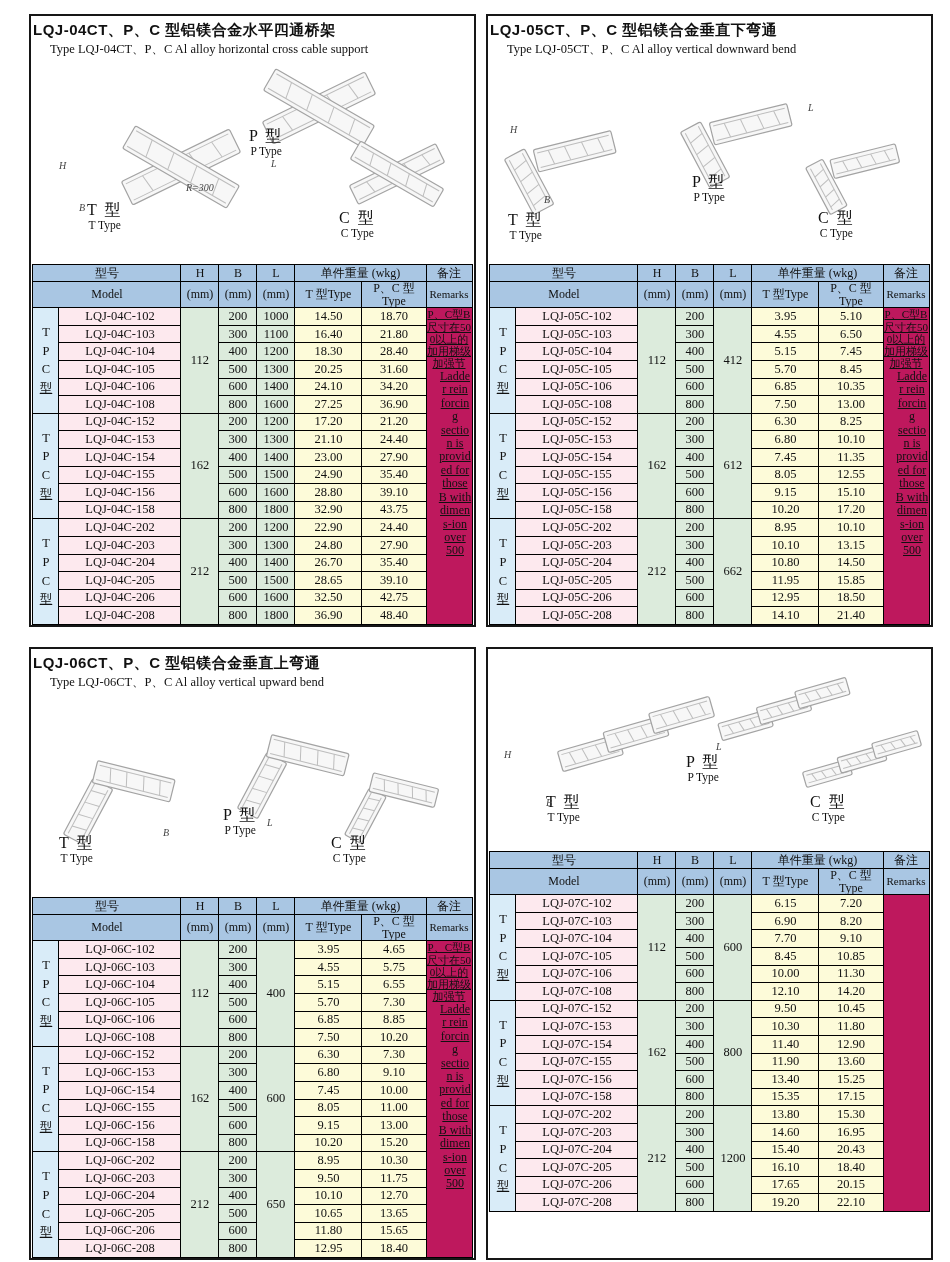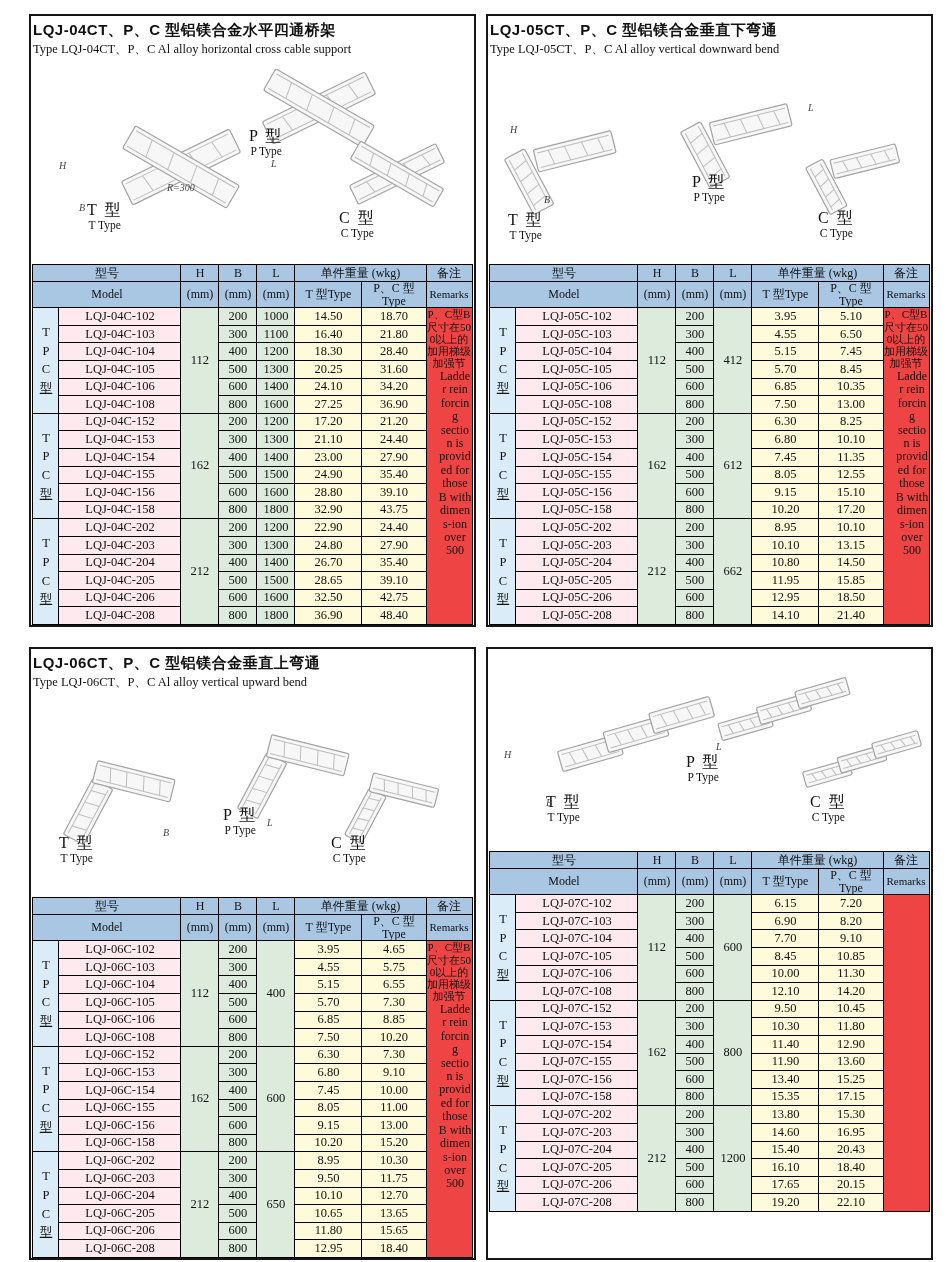--- a/index.html
+++ b/index.html
@@ -8,42 +8,42 @@
     font-family:"Liberation Serif","DejaVu Serif",serif;color:#111;
   }
   .panel{position:absolute;width:443px;height:609px;border:2px solid #161616;background:#fff;overflow:hidden;}
   .pos0{left:29px;top:14px;}
   .pos1{left:486px;top:14px;}
   .pos2{left:29px;top:647px;}
   .pos3{left:486px;top:647px;}
 
   .titles{padding:5px 0 0 2px;height:41px;}
   .title-cn{font-family:"Liberation Sans","DejaVu Sans",sans-serif;font-weight:bold;font-size:15px;letter-spacing:.5px;white-space:nowrap;}
-  .title-en{font-size:12.5px;margin-top:1px;white-space:nowrap;}
+  .title-en{font-size:12.5px;margin-top:1px;white-space:nowrap;margin-left:17px;}
 
   .drawing{position:relative;height:202px;}
   .drawing svg{position:absolute;left:0;top:0;}
   .drawing svg rect{fill:#f7f7f7;stroke:#a3a3a3;stroke-width:1.2;}
   .drawing svg line{stroke:#bdbdbd;stroke-width:1;}
   .dlabel{position:absolute;text-align:center;line-height:1.05;}
   .dlabel-cn{display:block;font-size:16px;letter-spacing:2px;}
   .dlabel-en{display:block;font-size:11.5px;}
   .dim{position:absolute;font-size:10px;font-style:italic;color:#444;}
 
   table.spec{border-collapse:collapse;table-layout:fixed;width:439px;margin:0 auto;}
   .spec th,.spec td{border:1px solid #000;text-align:center;padding:0;line-height:1.05;overflow:hidden;font-weight:normal;}
   .spec thead th{background:#a9c6e3;height:16px;font-size:12px;}
   .spec tbody td{height:16.6px;font-size:12.5px;}
   .c-grp{background:#d9ecf8;}
   .c-grp .letter{display:block;line-height:1.5;font-size:12.5px;}
   .c-grp .letter.u{text-decoration:underline;}
   .c-model{background:#fde9ee;}
   .c-dim{background:#dcebdc;}
   .c-wt{background:#fdfbd9;}
-  .c-rem{background:#ef4444;vertical-align:top;text-align:left;padding:2px 1px 0 2px;}
+  .c-rem{background:#be185d;vertical-align:top;text-align:left;padding:2px 1px 0 2px;text-decoration:underline;}
   .rem-cn{font-size:11px;word-break:break-all;line-height:1.12;}
   .rem-en{font-size:12px;overflow-wrap:break-word;line-height:1.12;padding-left:12px;}
 </style>
 </head>
 <body>
 
 <section class="panel pos0">
     <div class="titles">
       <div class="title-cn">LQJ-04CT、P、C 型铝镁合金水平四通桥架</div>
       <div class="title-en">Type LQJ-04CT、P、C Al alloy horizontal cross cable support</div>
@@ -119,21 +119,21 @@
         <span class="dlabel-cn">P 型</span>
         <span class="dlabel-en">P Type</span>
       </div>
       <div class="dlabel" style="left:308px;top:148px">
         <span class="dlabel-cn">C 型</span>
         <span class="dlabel-en">C Type</span>
       </div>
       <span class="dim" style="left:28px;top:98px">H</span>
       <span class="dim" style="left:48px;top:140px">B</span>
       <span class="dim" style="left:240px;top:96px">L</span>
-      <span class="dim" style="left:136px;top:120px">R=300</span>
+      <span class="dim" style="left:155px;top:120px">R=300</span>
     </div>
     <table class="spec">
       <colgroup>
         <col style="width:26px">
         <col style="width:122px">
         <col style="width:38px">
         <col style="width:38px">
         <col style="width:38px">
         <col style="width:67px">
         <col style="width:64px">

